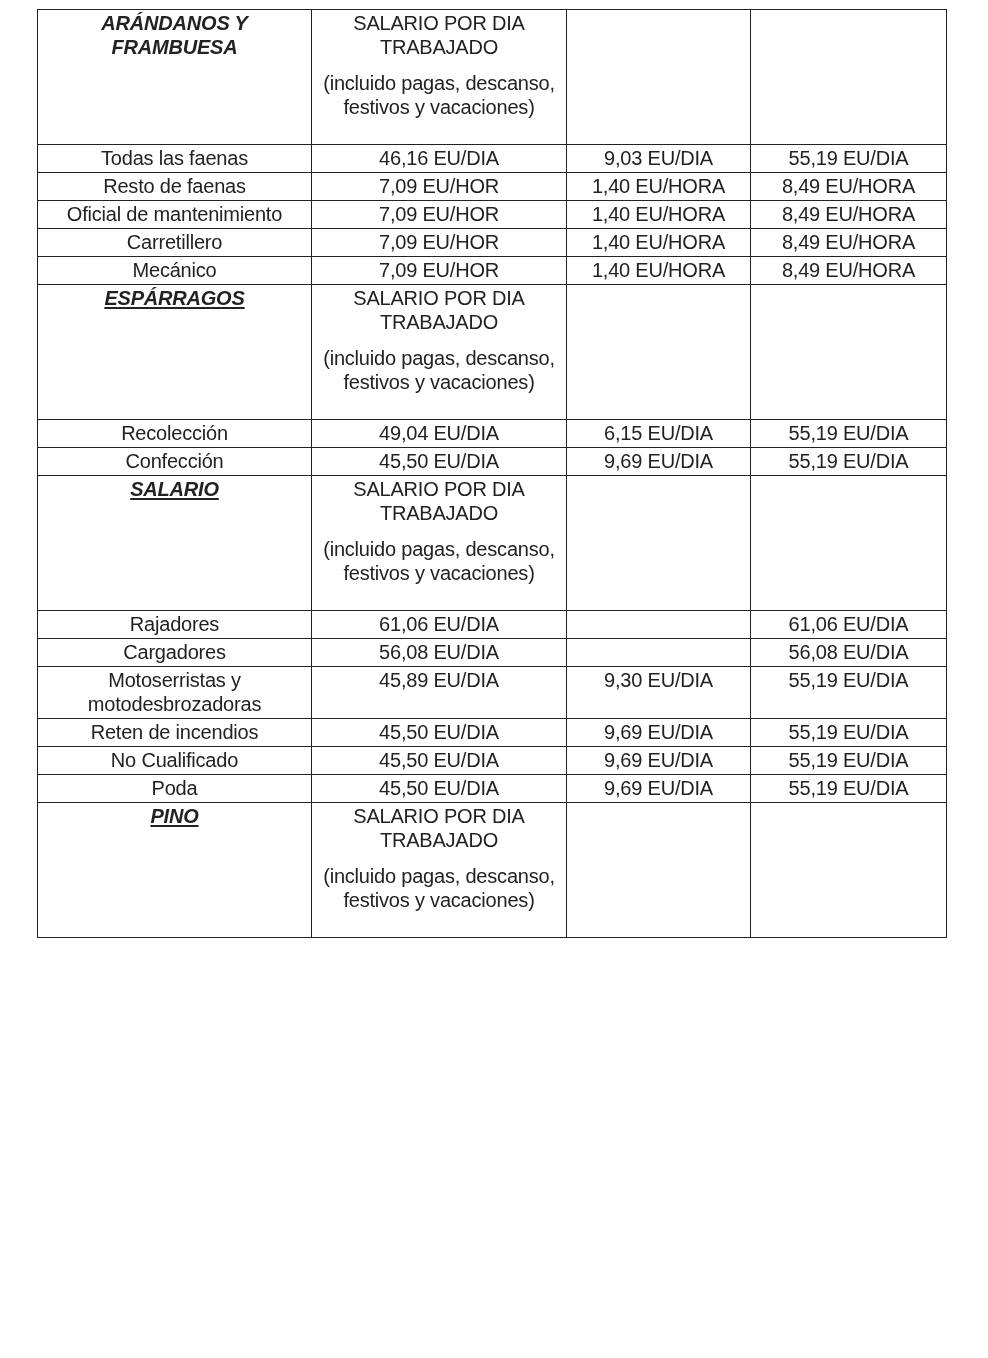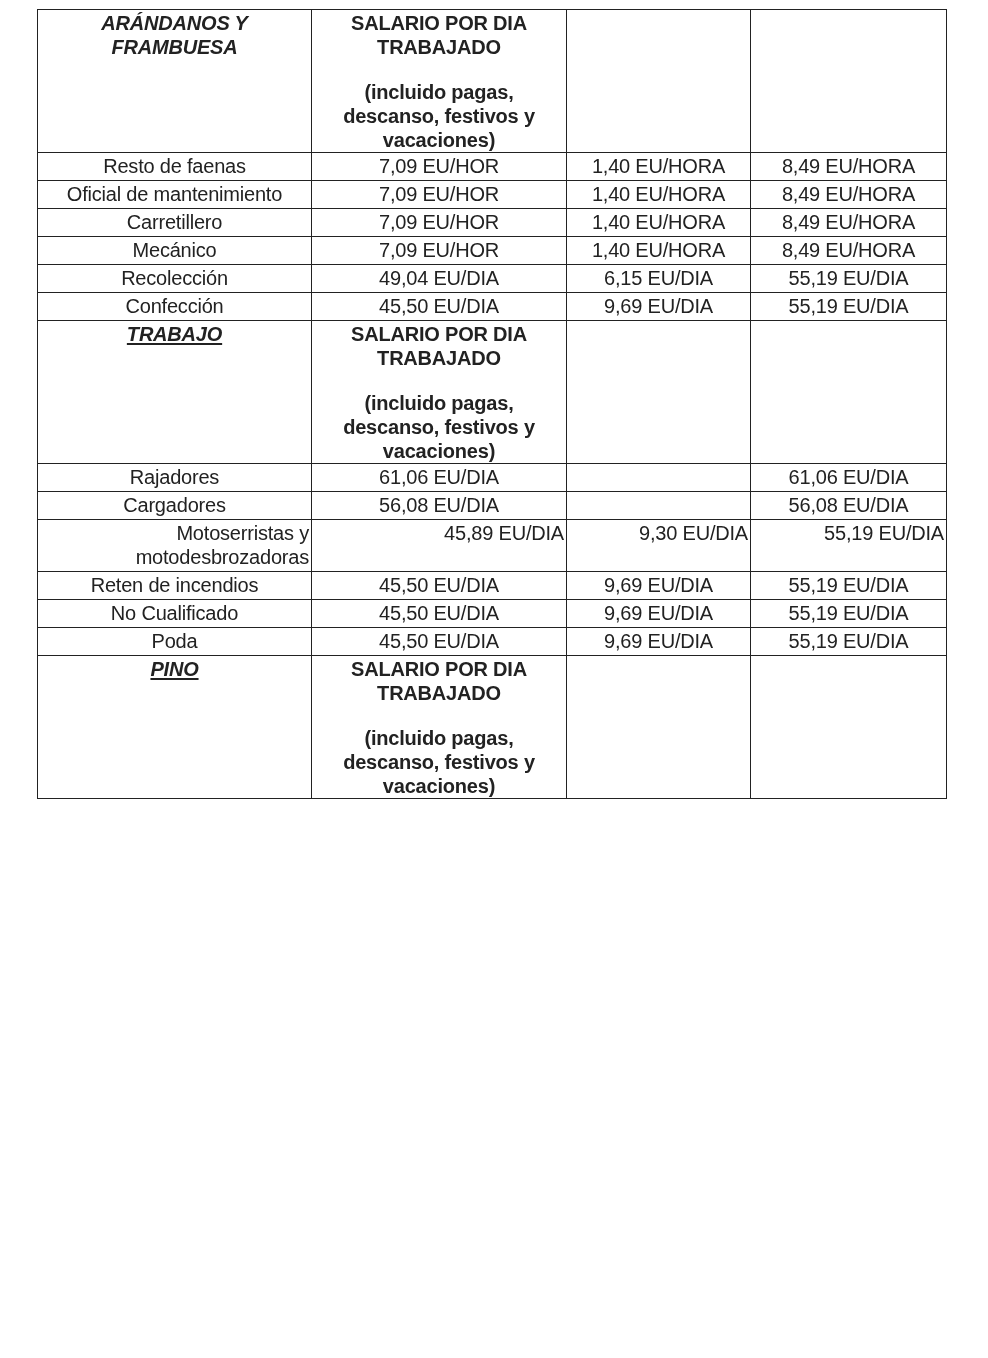--- a/index.html
+++ b/index.html
@@ -4,26 +4,26 @@
 <style>
   html, body { margin: 0; padding: 0; background: #ffffff; }
   body { width: 988px; height: 1358px; position: relative; overflow: hidden;
          font-family: "Liberation Sans", sans-serif; color: #222; }
   table { position: absolute; left: 37px; top: 9px; border-collapse: collapse;
           table-layout: fixed; width: 910px; }
   col.c1 { width: 274px; } col.c2 { width: 255px; } col.c3 { width: 184px; } col.c4 { width: 196px; }
   td { border: 1.5px solid #222; padding: 0 2px; vertical-align: top; text-align: center;
        font-size: 20px; line-height: 24px; letter-spacing: -0.2px; }
   tr.data td { height: 26px; padding-top: 1px; }
-  tr.data.tall td { height: 50px; text-align: right; }
+  tr.data.tall td { height: 50px; }
   tr.section td { height: 133px; padding-top: 1px; }
   tr.section td.cat { font-weight: bold; font-style: italic; }
   tr.section td.cat .u { text-decoration: underline; text-decoration-thickness: 2px; text-underline-offset: 2px; }
-  tr.section td.hdr { font-weight: bold; }
-  .hdr .note { display: block; margin-top: 21px; }
+  tr.section td.hdr { font-weight: normal; }
+  .hdr .note { display: block; margin-top: 12px; }
   .hdr .title { display: block; }
 </style>
 </head>
 <body>
 
 <table>
   <colgroup>
       <col class="c1">
       <col class="c2">
       <col class="c3">
@@ -33,20 +33,26 @@
   <tr class="section">
     <td class="cat"><span class="">ARÁNDANOS Y FRAMBUESA</span></td>
     <td class="hdr">
       <span class="title">SALARIO POR DIA TRABAJADO</span>
       <span class="note">(incluido pagas, descanso, festivos y vacaciones)</span>
     </td>
     <td></td>
     <td></td>
   </tr>
 
+  <tr class="data">
+    <td>Todas las faenas</td>
+    <td>46,16 EU/DIA</td>
+    <td>9,03 EU/DIA</td>
+    <td>55,19 EU/DIA</td>
+  </tr>
 
 
   <tr class="data">
     <td>Resto de faenas</td>
     <td>7,09 EU/HOR</td>
     <td>1,40 EU/HORA</td>
     <td>8,49 EU/HORA</td>
   </tr>
 
   <tr class="data">
@@ -63,37 +69,46 @@
     <td>8,49 EU/HORA</td>
   </tr>
 
   <tr class="data">
     <td>Mecánico</td>
     <td>7,09 EU/HOR</td>
     <td>1,40 EU/HORA</td>
     <td>8,49 EU/HORA</td>
   </tr>
 
+  <tr class="section">
+    <td class="cat"><span class="u">ESPÁRRAGOS</span></td>
+    <td class="hdr">
+      <span class="title">SALARIO POR DIA TRABAJADO</span>
+      <span class="note">(incluido pagas, descanso, festivos y vacaciones)</span>
+    </td>
+    <td></td>
+    <td></td>
+  </tr>
 
   <tr class="data">
     <td>Recolección</td>
     <td>49,04 EU/DIA</td>
     <td>6,15 EU/DIA</td>
     <td>55,19 EU/DIA</td>
   </tr>
 
   <tr class="data">
     <td>Confección</td>
     <td>45,50 EU/DIA</td>
     <td>9,69 EU/DIA</td>
     <td>55,19 EU/DIA</td>
   </tr>
 
   <tr class="section">
-    <td class="cat"><span class="u">TRABAJO</span></td>
+    <td class="cat"><span class="u">SALARIO</span></td>
     <td class="hdr">
       <span class="title">SALARIO POR DIA TRABAJADO</span>
       <span class="note">(incluido pagas, descanso, festivos y vacaciones)</span>
     </td>
     <td></td>
     <td></td>
   </tr>
 
 
   <tr class="data">

